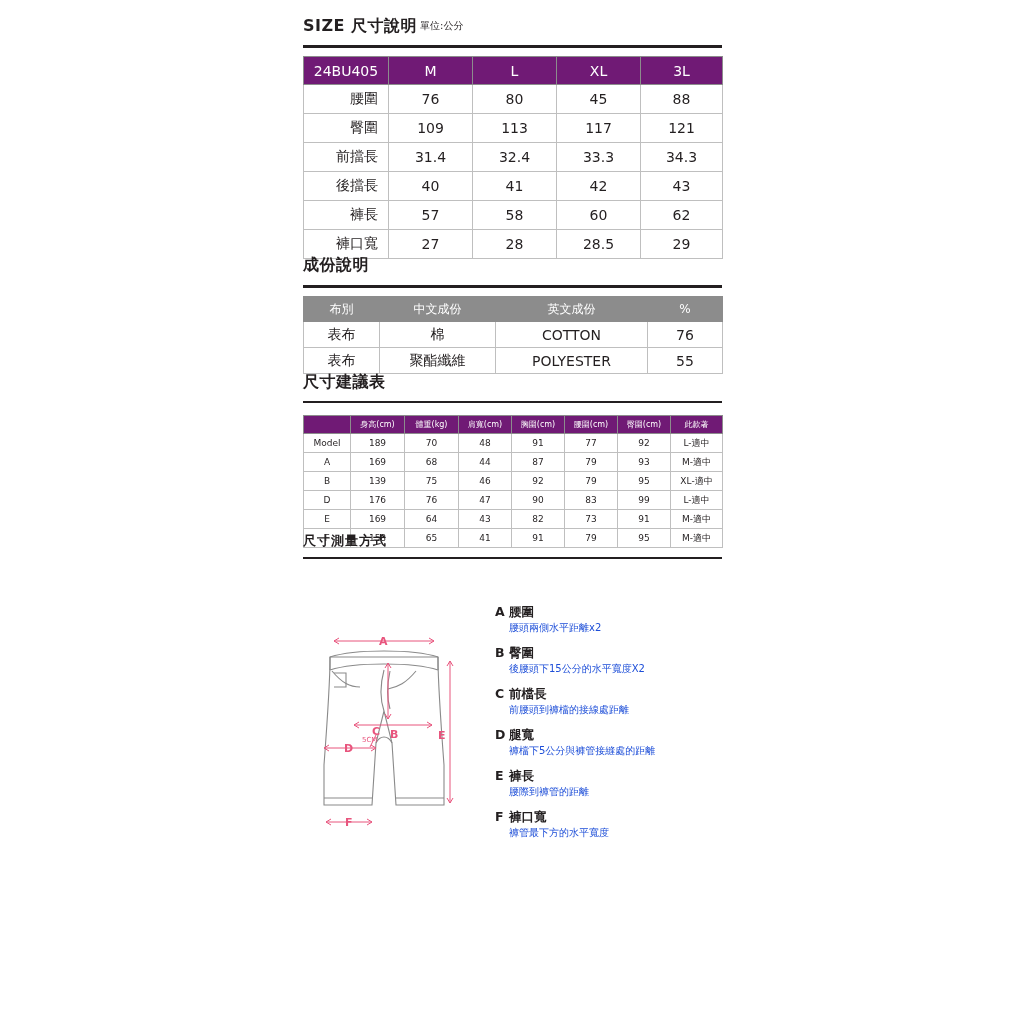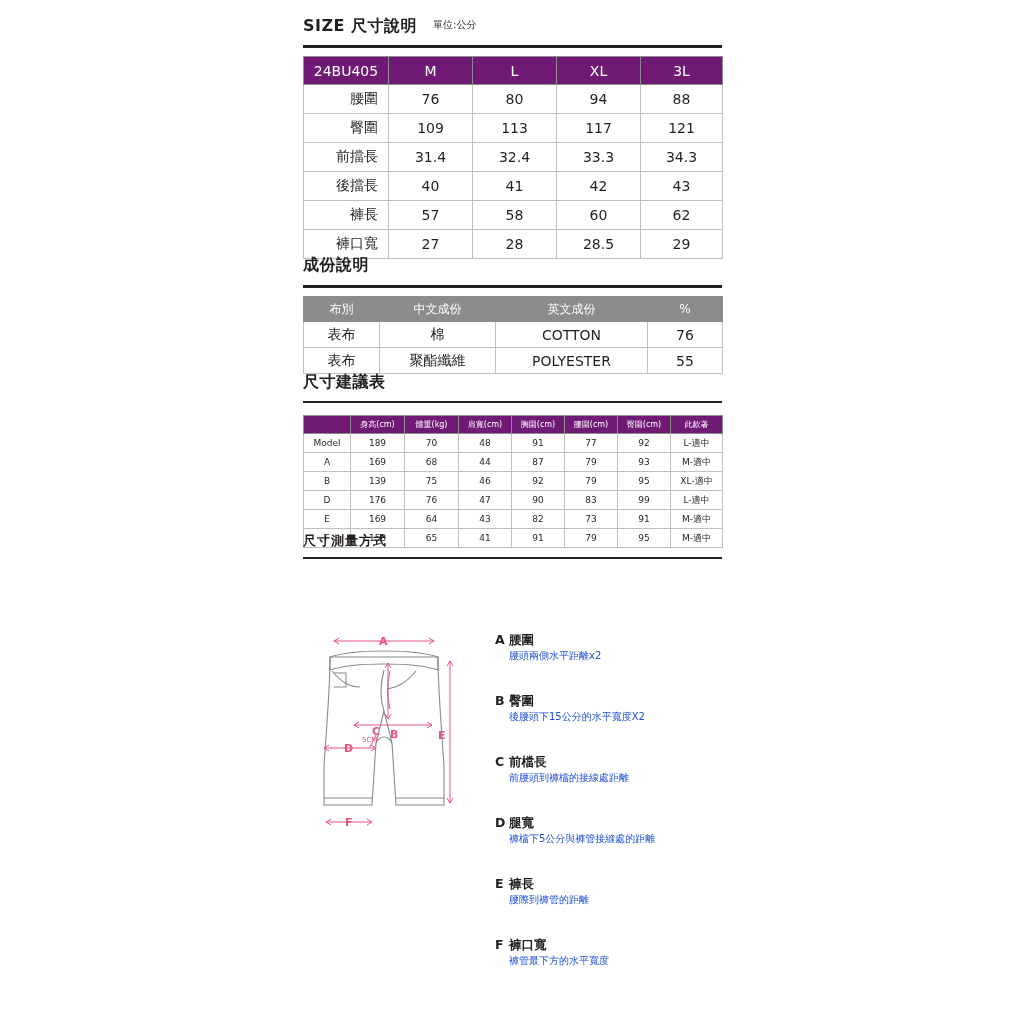--- a/index.html
+++ b/index.html
@@ -18,22 +18,22 @@
   .page {
     position: relative;
     width: 1024px;
     height: 1024px;
   }
 
   
   .sec-head {
     position: absolute;
     display: flex;
-    align-items: flex-start;
-    gap: 16px;
+    align-items: center;
+    gap: 3px;
   }
   .sec-head .title {
     font-size: 16px;
     font-weight: bold;
     letter-spacing: 0.5px;
     line-height: 1;
     color: #231f20;
   }
   .sec-head .unit {
     font-size: 10px;
@@ -103,21 +103,20 @@
   }
   .legend-item {
     position: relative;
     margin-bottom: 8px;
   }
   .legend-item .lh {
     font-size: 12.5px;
     font-weight: bold;
     color: #231f20;
     line-height: 17px;
-    margin-top: 28px;
   }
   .legend-item .lh .key {
     display: inline-block;
     width: 14px;
     color: #231f20;
   }
   .legend-item .ld {
     font-size: 10px;
     color: #1d4ed8;
     line-height: 16px;
@@ -185,21 +184,21 @@
         <th>L</th>
         <th>XL</th>
         <th>3L</th>
       </tr>
     </thead>
     <tbody>
       <tr>
         <td class="rowlab">腰圍</td>
         <td>76</td>
         <td>80</td>
-        <td>94</td>
+        <td>45</td>
         <td>88</td>
       </tr>
       <tr>
         <td class="rowlab">臀圍</td>
         <td>109</td>
         <td>113</td>
         <td>117</td>
         <td>121</td>
       </tr>
       <tr>

